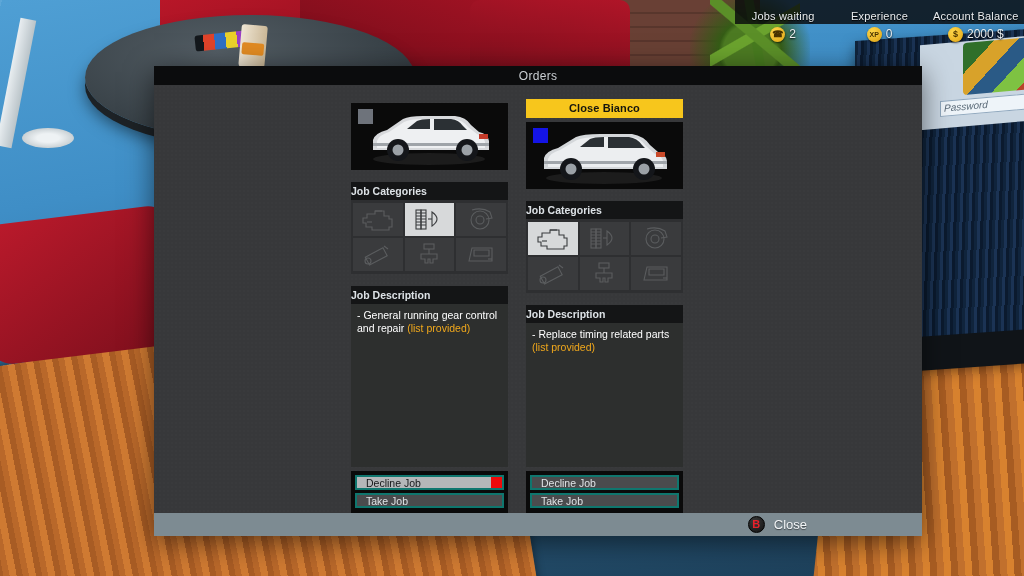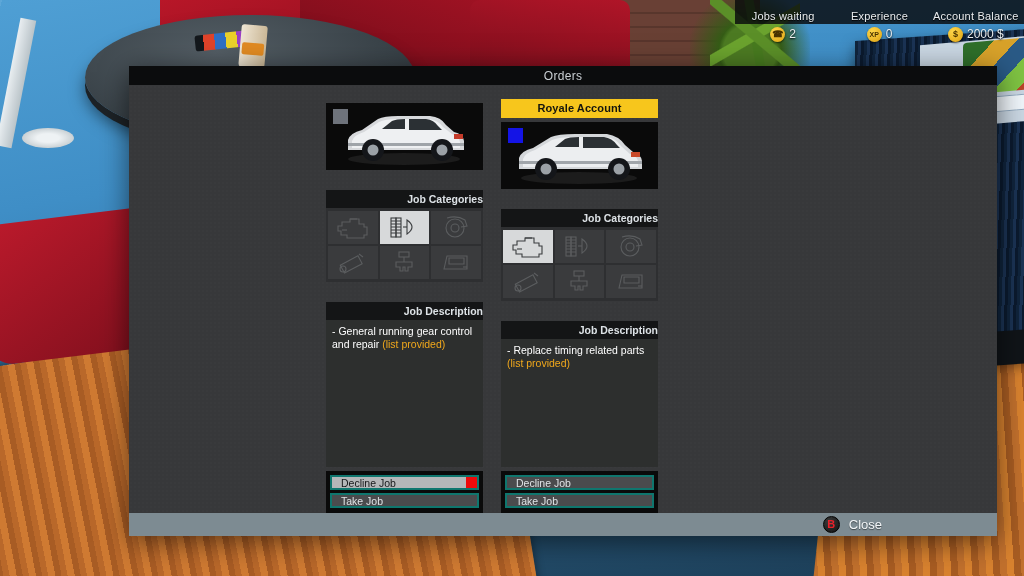--- a/index.html
+++ b/index.html
@@ -160,21 +160,21 @@
     display:flex; align-items:center; justify-content:center;
     font-size:9px; font-weight:bold; color:#4a3300; line-height:1;
     box-shadow:0 1px 2px rgba(0,0,0,.6);
   }
   .hud-value {
     color:#e9edf0; font-size:12px; text-shadow:0 1px 2px #000;
   }
 
   
   #dialog {
-    position:absolute; left:129px; top:66px; width:868px; height:470px;
+    position:absolute; left:154px; top:66px; width:768px; height:470px;
     z-index:30;
     box-shadow:0 6px 26px rgba(0,0,0,.55);
   }
   .dlg-titlebar {
     height:19px; background:#0b0c0d;
     display:flex; align-items:center; justify-content:center;
   }
   .dlg-title { color:#c9ced2; font-size:12px; letter-spacing:.3px; }
   .dlg-body {
     height:428px;
@@ -218,22 +218,22 @@
     background:#0a0a0a;
     position:relative; overflow:hidden;
   }
   .color-swatch {
     position:absolute; left:7px; top:6px; width:15px; height:15px;
   }
   .car-art { position:absolute; left:0; top:0; width:157px; height:67px; }
 
   .section-head {
     background:#141516; color:#dde2e6;
-    font-size:10.5px; font-weight:bold; text-align:right;
-    padding:3px 0; margin-top:20px;
+    font-size:10.5px; font-weight:bold; text-align:left;
+    padding:3px 0; margin-top:12px;
   }
   .cat-grid {
     display:grid; grid-template-columns:repeat(3,1fr);
     gap:2px; padding:3px 2px; background:#2e2f31;
   }
   .cat-cell {
     height:33px; background:#3a3b3d;
     display:flex; align-items:center; justify-content:center;
     position:relative;
   }
@@ -409,21 +409,21 @@
           <span>Decline Job</span>
           <span class="btn-marker"></span>
         </div>
         <div class="job-btn">
           <span>Take Job</span>
         </div>
       </div>
     </div>
 
     <div class="order-card">
-      <div class="card-title">Royale Account</div>
+      <div class="card-title">Close Bianco</div>
 
       <div class="car-thumb">
         <svg class="car-art" viewBox="0 0 157 67">
           <ellipse cx="78" cy="56" rx="58" ry="6" fill="#1c1c1c"></ellipse>
           <path d="M18 47 L18 36 Q20 29 32 26 L50 15 Q57 12 74 12 L106 12 Q118 14 124 23 L132 30 Q140 32 141 39 L141 47 Z" fill="#d4d7da"></path>
           <path d="M22 45 L22 37 Q24 31 34 28 L51 18 Q58 15 74 15 L105 15 Q115 16 120 24 L129 32 Q136 34 137 39 L137 45 Z" fill="#eceef0"></path>
           <path d="M54 25 L64 17 Q68 15 78 15 L78 25 Z" fill="#2b3034"></path>
           <path d="M82 15 L103 15 Q111 16 116 23 L119 26 L82 26 Z" fill="#2b3034"></path>
           <rect x="18" y="39" width="123" height="3" fill="#a0a5aa"></rect>
           <rect x="130" y="30" width="9" height="5" fill="#c94a2a"></rect>

